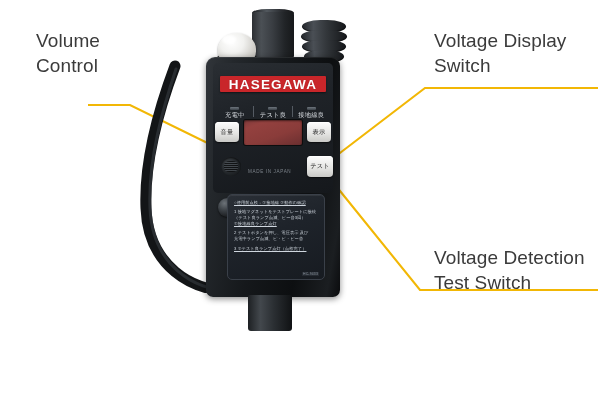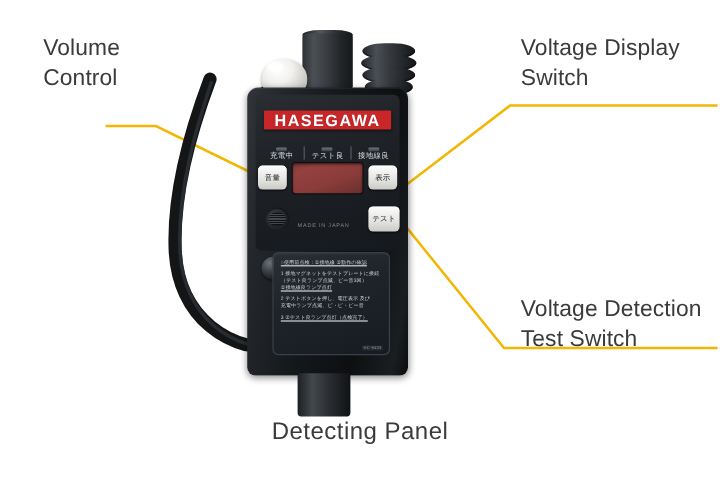--- a/index.html
+++ b/index.html
@@ -29,21 +29,21 @@
 
   #caption{
     position:absolute;left:0;top:349px;width:600px;
     text-align:center;color:#3b3b3b;font-size:20px;letter-spacing:.4px;
   }
 
   
   #leaders{position:absolute;left:0;top:0;width:600px;height:411px;}
 
   
-  #device{position:absolute;left:196px;top:28px;width:170px;height:310px;}
+  #device{position:absolute;left:196px;top:12px;width:170px;height:310px;}
 
   
   #cable{position:absolute;left:130px;top:58px;width:120px;height:235px;}
 
   
   .tube{
     position:absolute;left:56px;top:0px;width:42px;height:46px;
     background:linear-gradient(90deg,#2c2f33 0%,#4b5055 22%,#3a3e43 48%,#212427 78%,#16181a 100%);
     border-radius:3px 3px 2px 2px;
   }
@@ -221,21 +221,20 @@
 
   <div class="anno" id="anno-volume">Volume
 Control</div>
 
   <div class="anno" id="anno-test">Voltage Detection
 Test Switch</div>
 
   <div class="anno" id="anno-display">Voltage Display
 Switch</div>
 
-  <div id="caption">Detecting Panel</div>
 
   <svg id="cable" viewBox="0 0 120 235" width="120" height="235">
     <path d="M112,232 C60,238 18,205 16,150 C14,100 30,48 45,8" fill="none" stroke="#131517" stroke-width="11" stroke-linecap="round"></path>
     <path d="M112,232 C62,237 22,204 20,150 C18,101 33,50 46,11" fill="none" stroke="#3b4046" stroke-width="3" stroke-linecap="round" opacity=".55"></path>
   </svg>
 
   <div id="device">
 
     <div class="tube-top"></div>
     <div class="tube"></div>

